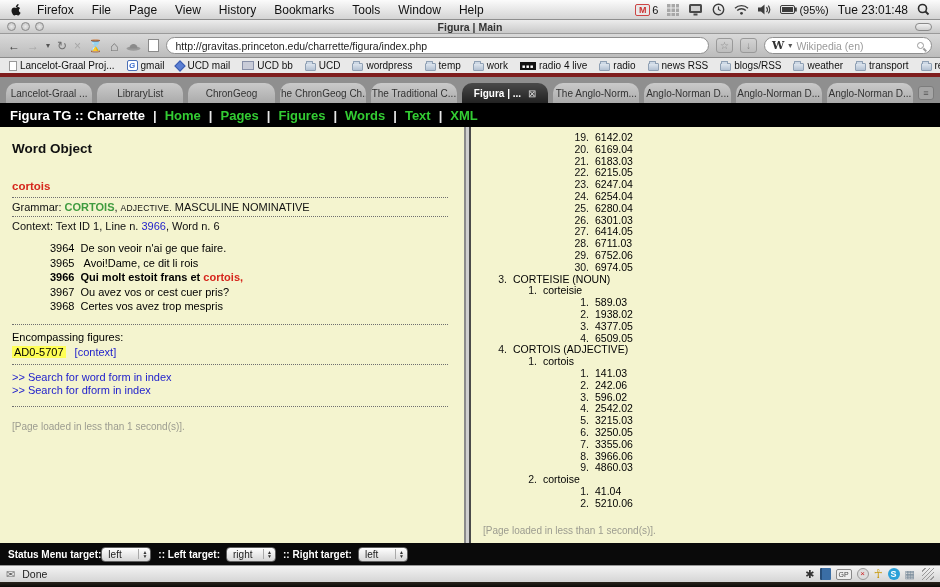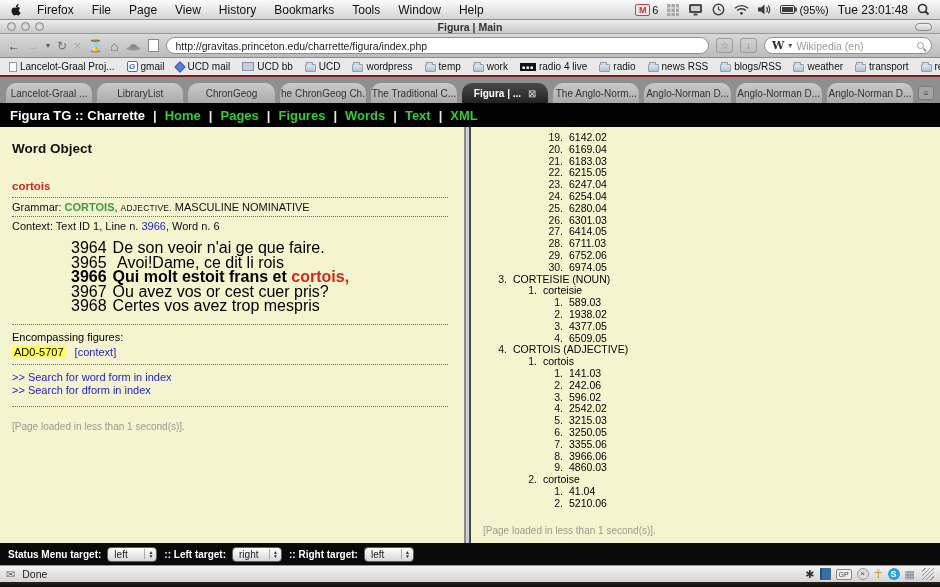--- a/index.html
+++ b/index.html
@@ -32,21 +32,21 @@
   .pageicon{width:11px;height:13px;background:#fff;border:1px solid #8a8a8a}
   .urlfield{flex:1;height:17px;background:#fff;border:1px solid #8f8f8f;border-radius:9px;display:flex;align-items:center;padding:0 9px;font-size:10.5px;color:#222;white-space:nowrap;overflow:hidden}
   .sqbtn{width:17px;height:15px;background:linear-gradient(#d3d3d3,#bdbdbd);border:1px solid #999;border-radius:3px;color:#888;font-size:10px;line-height:13px;text-align:center}
   .searchfield{width:168px;height:17px;background:#fff;border:1px solid #8f8f8f;border-radius:9px;display:flex;align-items:center;padding:0 7px;gap:4px;font-size:10.5px}
   .wlogo{font-family:"DejaVu Serif",serif;font-weight:bold;font-size:11px;color:#333}
   .searchfield .ph{color:#9a9a9a;flex:1;white-space:nowrap;overflow:hidden}
   .mag{width:7px;height:7px;border:1.5px solid #9a9a9a;border-radius:50%;position:relative;flex:none}
   .mag::after{content:"";position:absolute;width:4px;height:1.5px;background:#9a9a9a;transform:rotate(45deg);left:5px;top:6px}
 
   
-  .bmbar{height:19px;background:#e9e9e9;border-bottom:2px solid #7f1d1d;display:flex;align-items:center;padding:0 9px;gap:12px;font-size:10px;color:#111;overflow:hidden;white-space:nowrap}
+  .bmbar{height:19px;background:#e9e9e9;border-bottom:4px solid #7f1d1d;display:flex;align-items:center;padding:0 9px;gap:12px;font-size:10px;color:#111;overflow:hidden;white-space:nowrap}
   .bm{display:flex;align-items:center;gap:3px}
   .bi{display:inline-block;flex:none}
   .bi.page{width:8px;height:10px;background:#fff;border:1px solid #999}
   .bi.g{width:11px;height:11px;border:1px solid #4a6fb8;background:#fff;color:#3366cc;font-weight:bold;font-size:8px;line-height:10px;text-align:center;border-radius:2px}
   .bi.g::after{content:"G"}
   .bi.diamond{width:8px;height:8px;background:#5b7fd4;transform:rotate(45deg);border:1px solid #3a5cb0}
   .bi.badge{width:12px;height:9px;background:#c9ccd8;border:1px solid #8890a8}
   .bi.bbc{width:16px;height:8px;background:#111;color:#fff;font-size:5px;line-height:8px;text-align:center;letter-spacing:1px}
   .bi.bbc::after{content:"■■■"}
   .bi.folder{width:11px;height:8px;background:linear-gradient(#dde5ee,#b3c1d3);border:1px solid #8fa0b4;border-radius:1px;position:relative;margin-top:2px}
@@ -72,42 +72,42 @@
   .divider{width:7px;flex:none;background:#cfcfcf;border-left:2px solid #8a8a8a;border-right:2px solid #4a4a4a}
   .rpanel{flex:1;position:relative;padding-top:5px;font-size:10.5px;overflow:hidden}
 
   .page-title{font-size:13.5px;font-weight:bold;color:#111;margin:4px 0 24px}
   .word-head{color:#d6261c;font-weight:bold;font-size:11.5px;margin-bottom:5px}
   .dotsep{border-top:1px dotted #6f6f6f;height:0;margin:3px 0;width:436px}
   .gline,.cline{font-size:11px;color:#111;margin:3px 0}
   .lemma{color:#3f9b3f;font-weight:bold}
   .pos{font-size:8.5px;letter-spacing:.2px}
   .bluelink{color:#2222cc}
-  .verses{margin:9px 0 10px 59px;font-size:16px;line-height:14.6px}
+  .verses{margin:9px 0 10px 38px;font-size:11px;line-height:14.6px}
   .vline{display:flex}
   .vline .vnum{flex:none;margin-right:6px}
   .vline .vtxt{white-space:pre-wrap}
   .vline.bold{font-weight:bold}
   .redword{color:#d6261c}
   .figures-label{font-size:11px;margin:6px 0 3px}
   .figure-line{font-size:11px;margin-bottom:6px}
   .hl{background:#ffff55;padding:0 2px}
   .ctxlink{color:#2222cc;margin-left:6px}
   .slink{display:block;color:#2222cc;font-size:11px;line-height:13.5px}
   .searchlinks{margin:6px 0 8px}
   .loadnote{color:#9c9c90;font-size:10px;margin-top:14px}
   .rnote{position:absolute;left:12px;bottom:7px;color:#9c9c90;font-size:10px}
 
   
   .rlist{line-height:11.8px}
   .rrow{display:flex}
   .rrow .m{flex:none;text-align:right;padding-right:6px;color:#111}
   .rrow.l1 .m{width:42px}
   .rrow.l2 .m{width:72px}
-  .rrow.l3 .m{width:98px}
+  .rrow.l3 .m{width:124px}
 
   
   .controlbar{height:22px;background:#0a0a0a;display:flex;align-items:center;padding:0 8px;gap:7px;color:#fff;font-size:10px;font-weight:bold}
   .sel{height:15px;min-width:50px;background:linear-gradient(#ffffff,#d6d6d6);border:1px solid #5f5f5f;border-radius:4px;display:flex;align-items:center;color:#222}
   .sel .v{flex:1;padding:0 6px;font-weight:normal}
   .sel .stp{border-left:1px solid #aaa;padding:1px 3px;display:flex;flex-direction:column;justify-content:center;font-size:5px;line-height:4px;color:#333}
 
   
   .statusbar{height:17px;background:linear-gradient(#f3f3f3,#d5d5d5);border-top:1px solid #979797;display:flex;align-items:center;padding:0 6px;gap:7px;font-size:10.5px;color:#222}
   .env{color:#666;font-size:11px}
@@ -644,21 +644,21 @@
             <span class="m">2.</span>
             <span class="t">5210.06</span>
           </div>
         </div>
       <div class="rnote">[Page loaded in less than 1 second(s)].</div>
     </div>
   </div>
 
   <div class="controlbar">
 
-      <span style="display:flex;align-items:center;gap:6px">
+      <span style="display:flex;align-items:center;">
         <span>Status Menu target:</span>
         <span class="sel">
           <span class="v">left</span>
           <span class="stp">
             <span>▲</span>
             <span>▼</span>
           </span>
         </span>
       </span>
 

